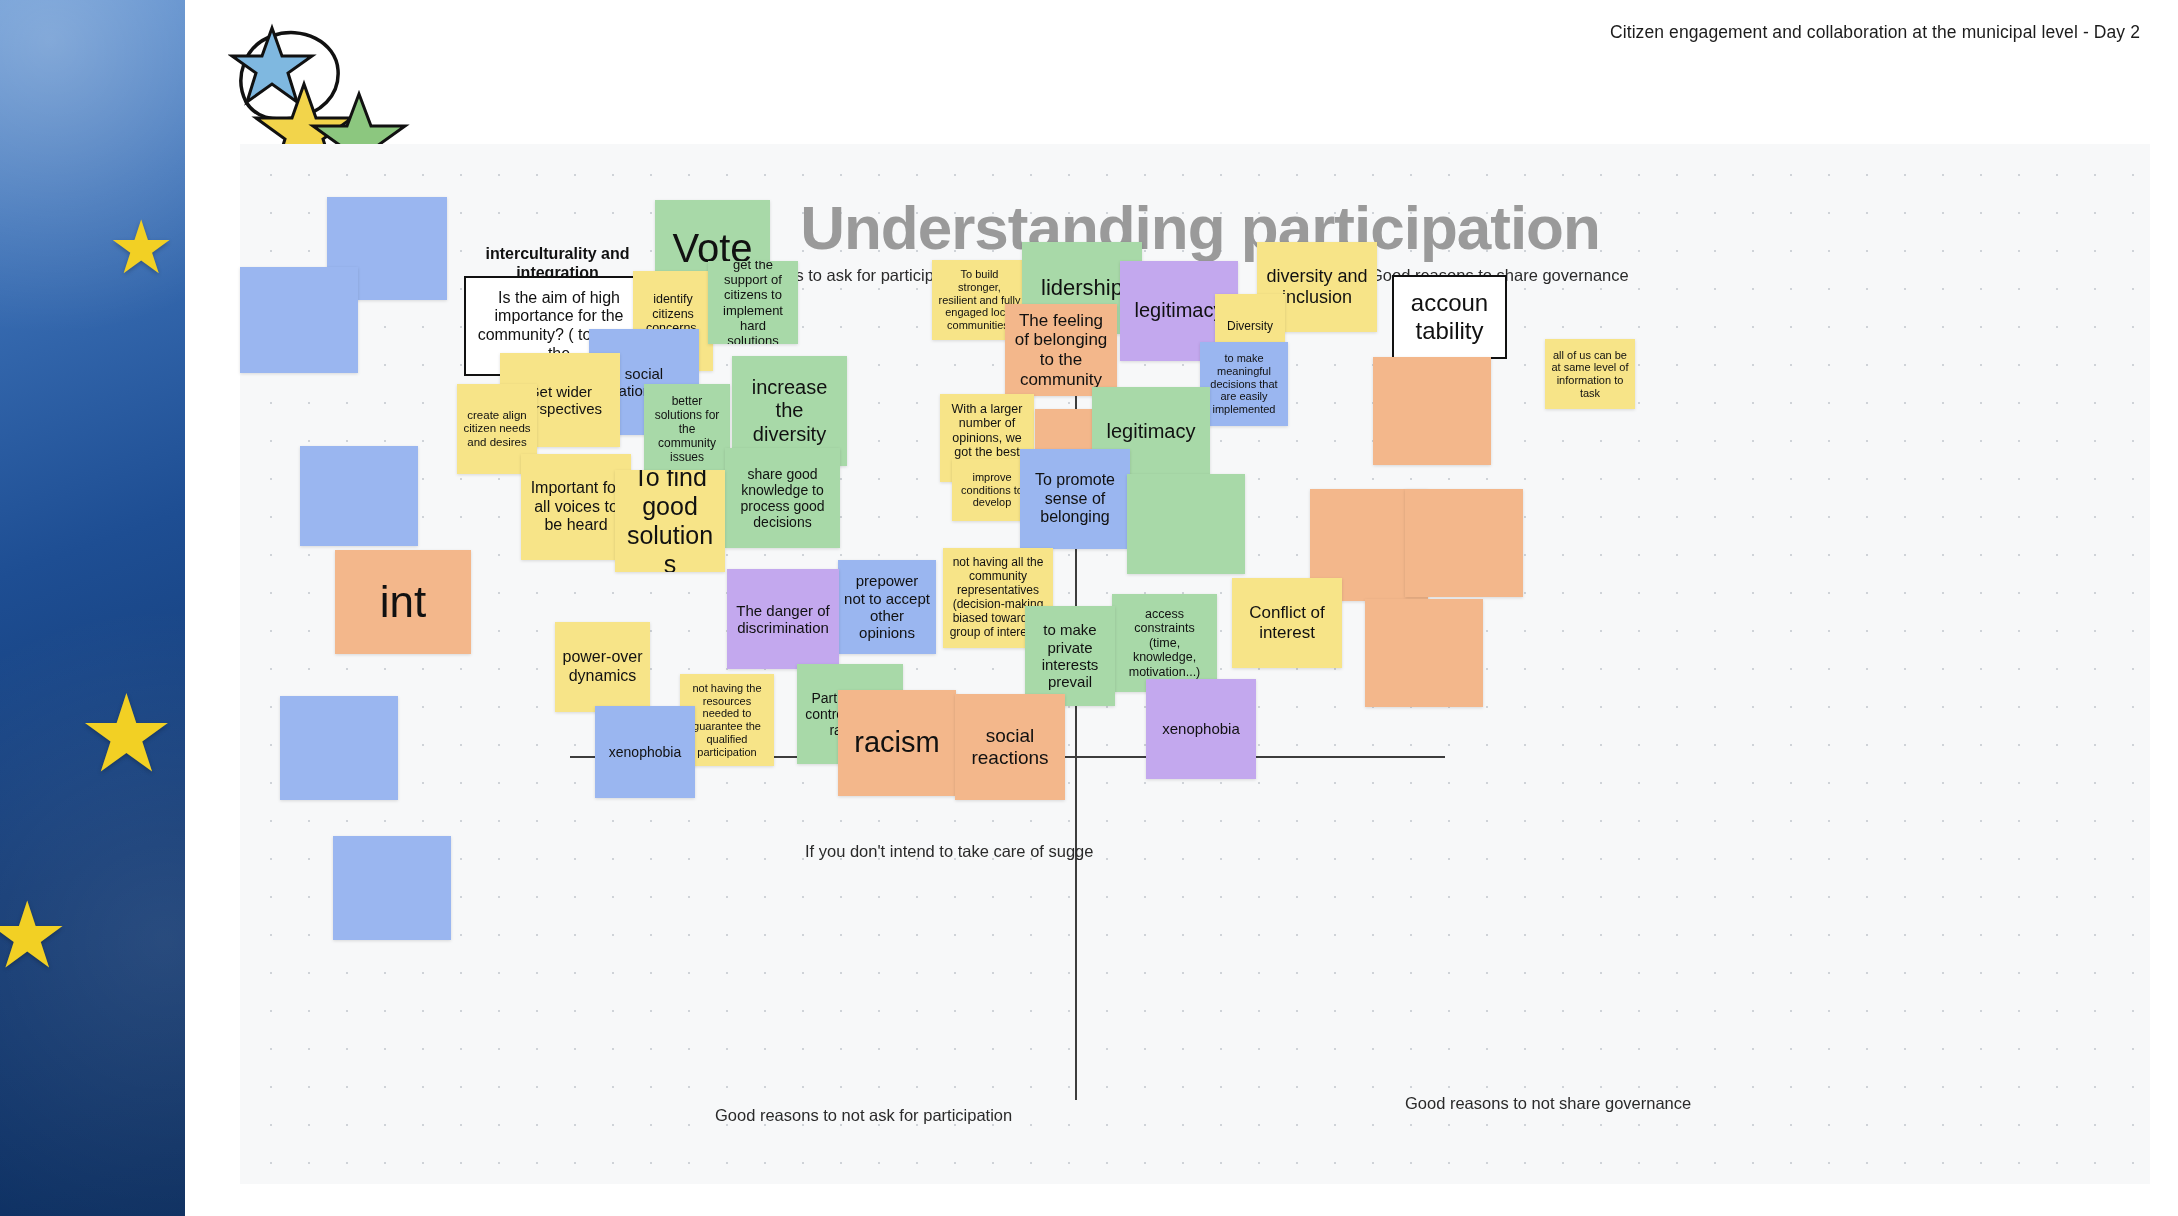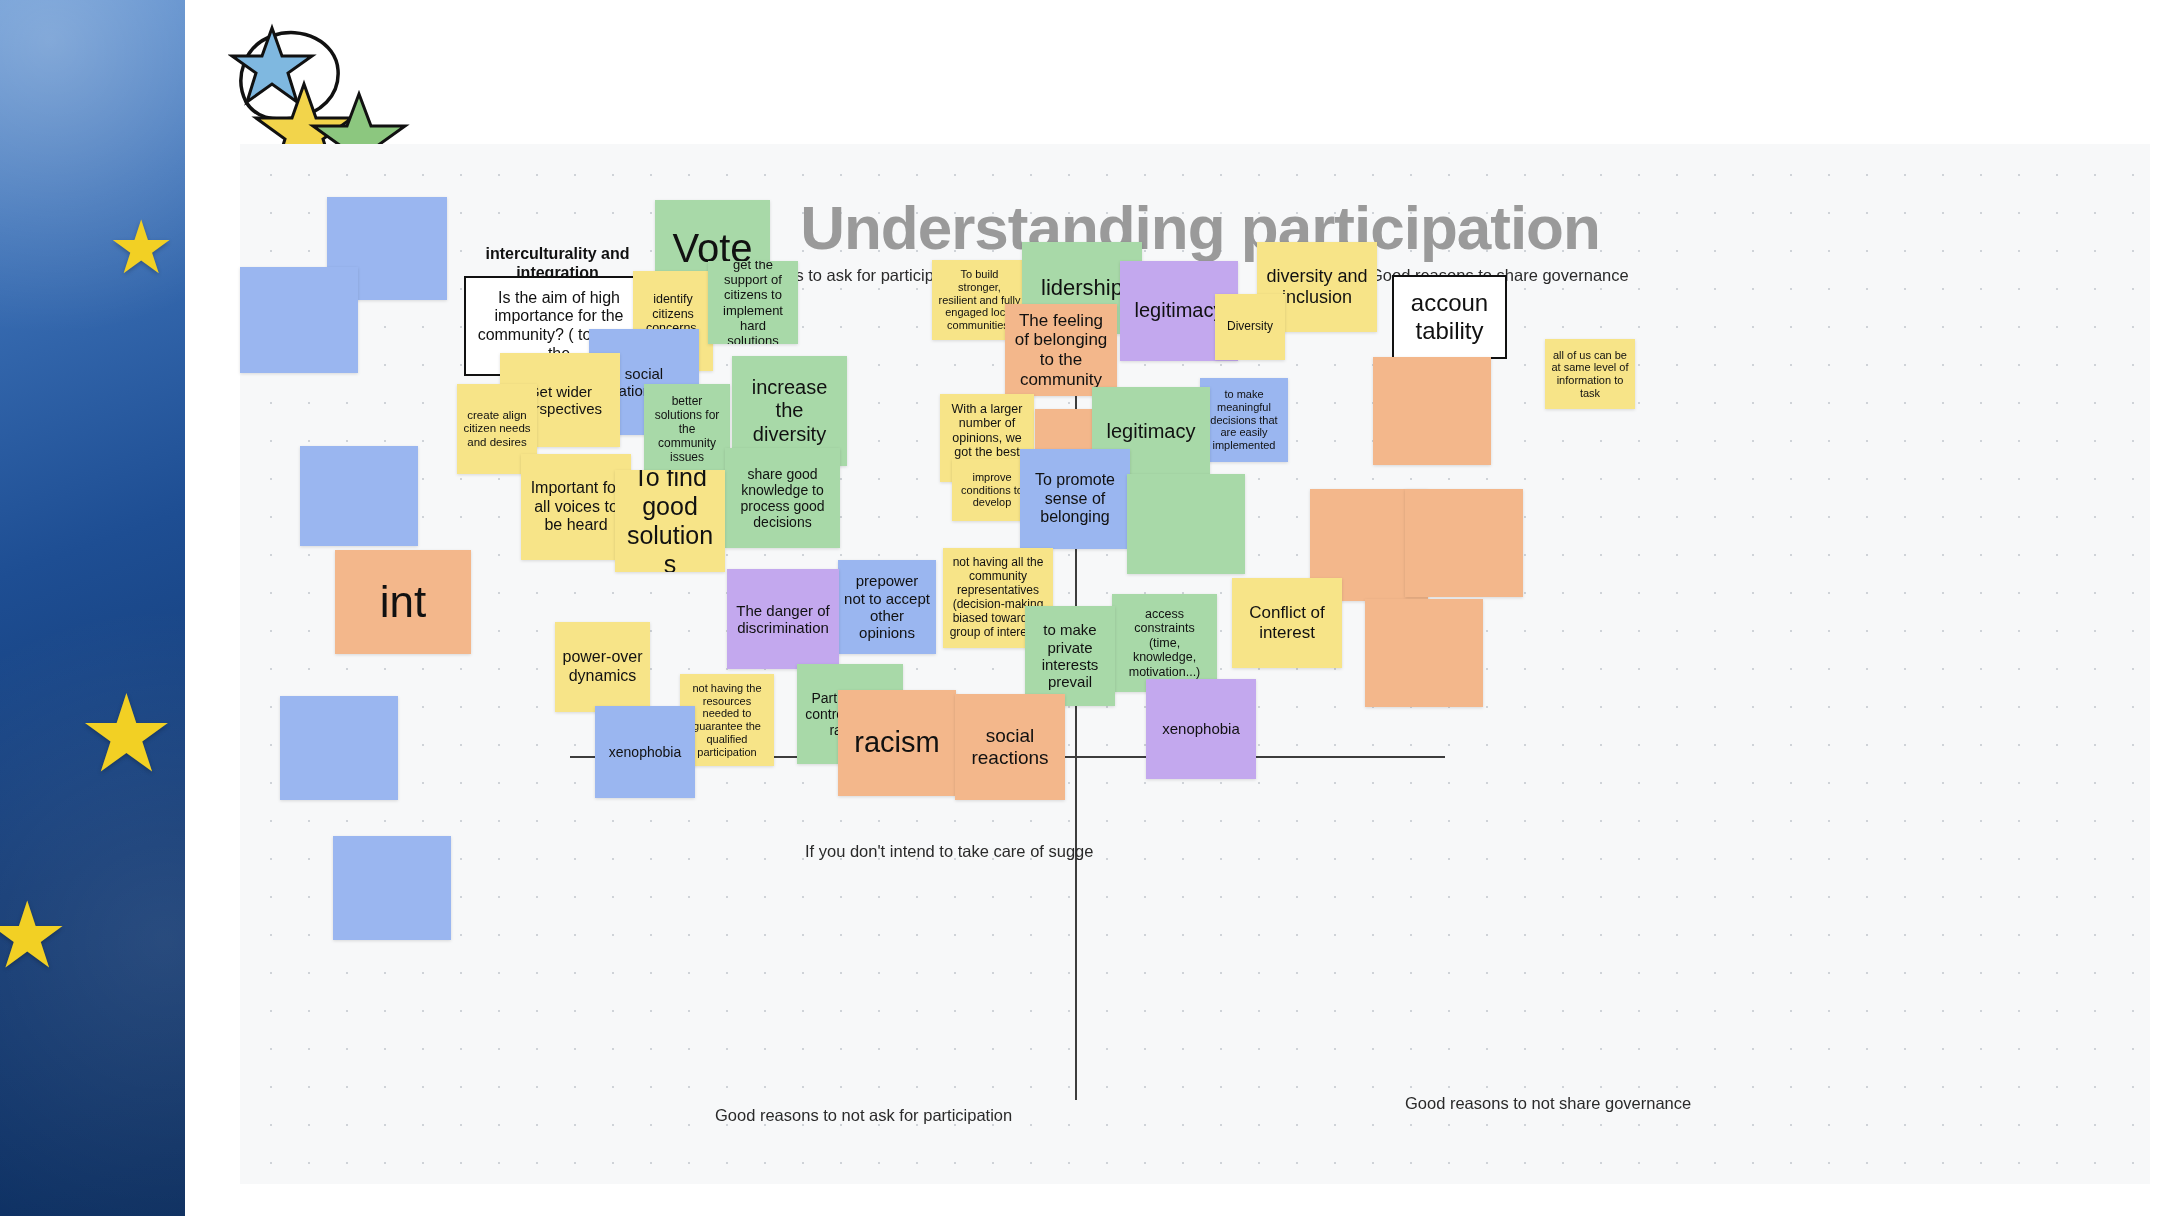--- a/index.html
+++ b/index.html
@@ -151,20 +151,21 @@
 <div id="root">
 
   <div id="flag-strip">
     <div class="sheen"></div>
     <div class="sheen2"></div>
     <div class="eu-star" style="left:108px; top:210px; font-size:74px;">★</div>
     <div class="eu-star" style="left:78px; top:680px; font-size:108px;">★</div>
     <div class="eu-star" style="left:-14px; top:890px; font-size:92px;">★</div>
   </div>
 
+  <div id="header-title">Citizen engagement and collaboration at the municipal level - Day 2</div>
 
   <div id="logo-block">
     <svg width="200" height="190" viewBox="0 0 200 190">
       <path d="M18 80 C 6 56, 16 24, 44 14 C 74 3, 108 20, 110 48 C 112 74, 92 92, 66 96 C 44 99, 28 96, 18 80 Z" fill="none" stroke="#111" stroke-width="3.5"></path>
       <path d="M44 6 L54 34 L84 34 L60 51 L69 80 L44 62 L19 80 L28 51 L4 34 L34 34 Z" fill="#7fb8e0" stroke="#111" stroke-width="3"></path>
       <path d="M76 62 L88 96 L124 96 L95 117 L106 152 L76 130 L46 152 L57 117 L28 96 L64 96 Z" fill="#f2d44b" stroke="#111" stroke-width="3"></path>
       <path d="M131 72 L143 104 L177 104 L149 124 L160 157 L131 136 L102 157 L113 124 L85 104 L119 104 Z" fill="#8cc77f" stroke="#111" stroke-width="3"></path>
     </svg>
     <div id="logo-word">Meet</div>
     <div id="logo-sub">Municipalities for an Equitable Transformation in Europe</div>
@@ -200,21 +201,21 @@
         <div class="note blue" style="left: 60px; top: 302px; width: 118px; height: 100px; font-size: 14px;"></div>
         <div class="note orange" style="left: 95px; top: 406px; width: 136px; height: 104px; font-size: 44px;">int</div>
         <div class="note blue" style="left: 40px; top: 552px; width: 118px; height: 104px; font-size: 14px;"></div>
         <div class="note yellow" style="left: 692px; top: 116px; width: 95px; height: 80px; font-size: 11px;">To build stronger, resilient and fully engaged local communities.</div>
         <div class="note green" style="left: 782px; top: 98px; width: 120px; height: 92px; font-size: 22px;">lidership</div>
         <div class="note purple" style="left: 880px; top: 117px; width: 118px; height: 100px; font-size: 20px;">legitimacy</div>
         <div class="note yellow" style="left: 1017px; top: 82px; width: 120px; height: 90px; font-size: 18px; margin-top: 16px;">diversity and inclusion</div>
         <div class="note yellow" style="left: 975px; top: 150px; width: 70px; height: 66px; font-size: 12px;">Diversity</div>
         <div class="note orange" style="left: 765px; top: 160px; width: 112px; height: 92px; font-size: 17px;">The feeling of belonging to the community</div>
         <div class="note outline" style="left: 1152px; top: 131px; width: 115px; height: 84px; font-size: 24px;">accoun tability</div>
-        <div class="note blue" style="left: 960px; top: 198px; width: 88px; height: 84px; font-size: 11px; margin-top: 36px;">to make meaningful decisions that are easily implemented</div>
+        <div class="note blue" style="left: 960px; top: 198px; width: 88px; height: 84px; font-size: 11px;">to make meaningful decisions that are easily implemented</div>
         <div class="note yellow" style="left: 1305px; top: 195px; width: 90px; height: 70px; font-size: 11px;">all of us can be at same level of information to task</div>
         <div class="note orange" style="left: 1133px; top: 213px; width: 118px; height: 108px; font-size: 14px;"></div>
         <div class="note yellow" style="left: 700px; top: 250px; width: 94px; height: 88px; font-size: 12.5px;">With a larger number of opinions, we got the best solution</div>
         <div class="note orange" style="left: 795px; top: 265px; width: 70px; height: 62px; font-size: 12px;"></div>
         <div class="note green" style="left: 852px; top: 243px; width: 118px; height: 90px; font-size: 20px;">legitimacy</div>
         <div class="note yellow" style="left: 712px; top: 315px; width: 80px; height: 62px; font-size: 11px;">improve conditions to develop</div>
         <div class="note blue" style="left: 780px; top: 305px; width: 110px; height: 100px; font-size: 16px;">To promote sense of belonging</div>
         <div class="note green" style="left: 887px; top: 330px; width: 118px; height: 100px; font-size: 14px;"></div>
         <div class="note orange" style="left: 1070px; top: 345px; width: 118px; height: 112px; font-size: 14px;"></div>
         <div class="note orange" style="left: 1165px; top: 345px; width: 118px; height: 108px; font-size: 14px;"></div>

